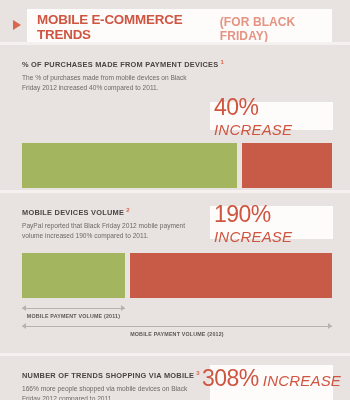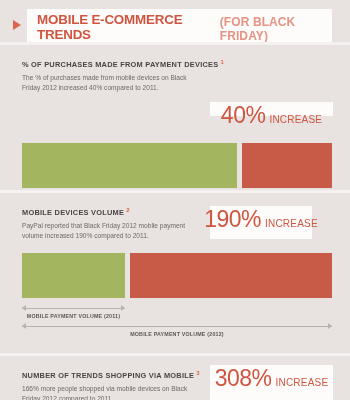--- a/index.html
+++ b/index.html
@@ -106,23 +106,24 @@
     box-sizing: border-box;
   }
   .callout-pct {
     color: #cf5540;
     font-size: 23px;
     font-weight: normal;
     letter-spacing: -0.5px;
   }
   .callout-word {
     color: #cf5540;
-    font-size: 10px;
+    font-size: 15px;
     margin-left: 4px;
     letter-spacing: 0.2px;
+    font-style: italic;
   }
 
   
   .bar {
     position: absolute;
     height: 45px;
   }
   .bar-2011 { background: #a3b55f; }
   .bar-2012 { background: #c85b48; }
 
@@ -168,21 +169,21 @@
 </div>
 
 <div class="section sec-1">
 
   <div class="sec-head">
     <span>% OF PURCHASES MADE FROM PAYMENT DEVICES</span><span class="fn">1</span>
   </div>
 
   <div class="sec-desc">The % of purchases made from mobile devices on Black Friday 2012 increased 40% compared to 2011.</div>
 
-  <div class="callout" style="left:210px; top:57px; width:123px; height:14px;">
+  <div class="callout" style="left:210px; top:57px; width:123px; height:28px;flex-direction:column;">
     <span class="callout-pct">40%</span>
     <span class="callout-word">INCREASE</span>
   </div>
 
   <div class="bar bar-2011" style="left:22px; top:98px; width:215px;"></div>
   <div class="bar bar-2012" style="left:242px; top:98px; width:90px;"></div>
 
   <div class="measure" style="left:22px; top:150px; width:215px;">
     <div class="measure-line"></div>
     <div class="measure-cap cap-left"></div>
@@ -199,21 +200,21 @@
 </div>
 
 <div class="section sec-2">
 
   <div class="sec-head">
     <span>MOBILE DEVICES VOLUME</span><span class="fn">2</span>
   </div>
 
   <div class="sec-desc">PayPal reported that Black Friday 2012 mobile payment volume increased 190% compared to 2011.</div>
 
-  <div class="callout" style="left:210px; top:13px; width:102px; height:33px;">
+  <div class="callout" style="left:210px; top:13px; width:123px; height:33px;flex-direction:column;">
     <span class="callout-pct">190%</span>
     <span class="callout-word">INCREASE</span>
   </div>
 
   <div class="bar bar-2011" style="left:22px; top:60px; width:103px;"></div>
   <div class="bar bar-2012" style="left:130px; top:60px; width:202px;"></div>
 
   <div class="measure" style="left:22px; top:112px; width:103px;">
     <div class="measure-line"></div>
     <div class="measure-cap cap-left"></div>

